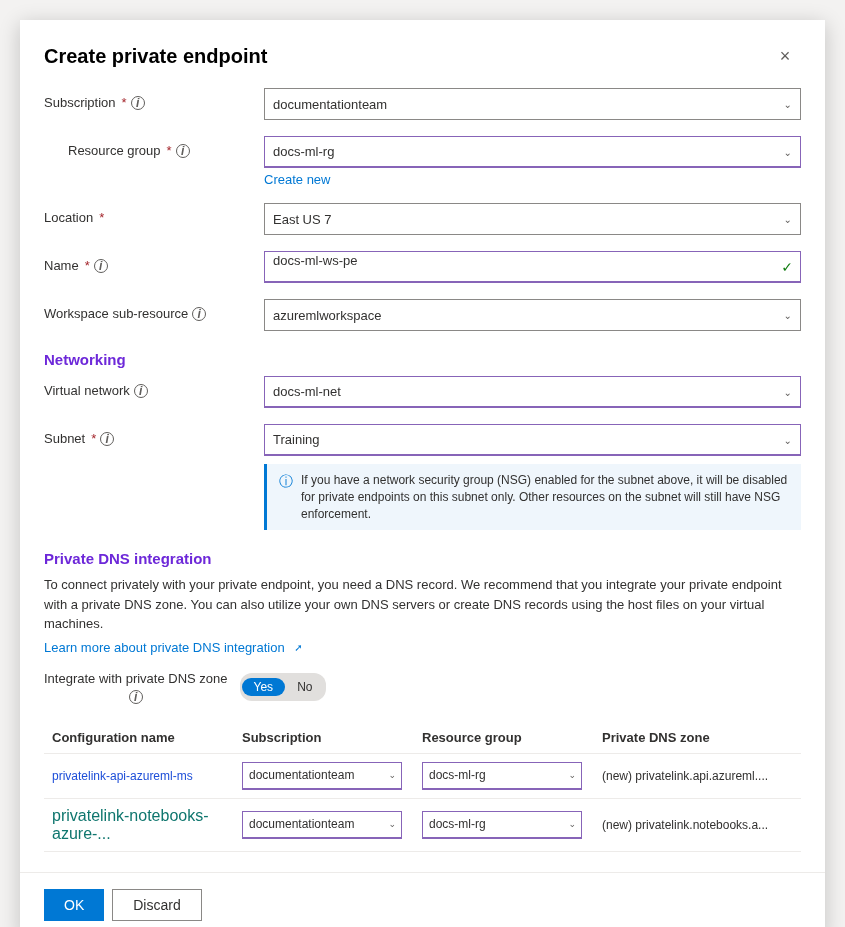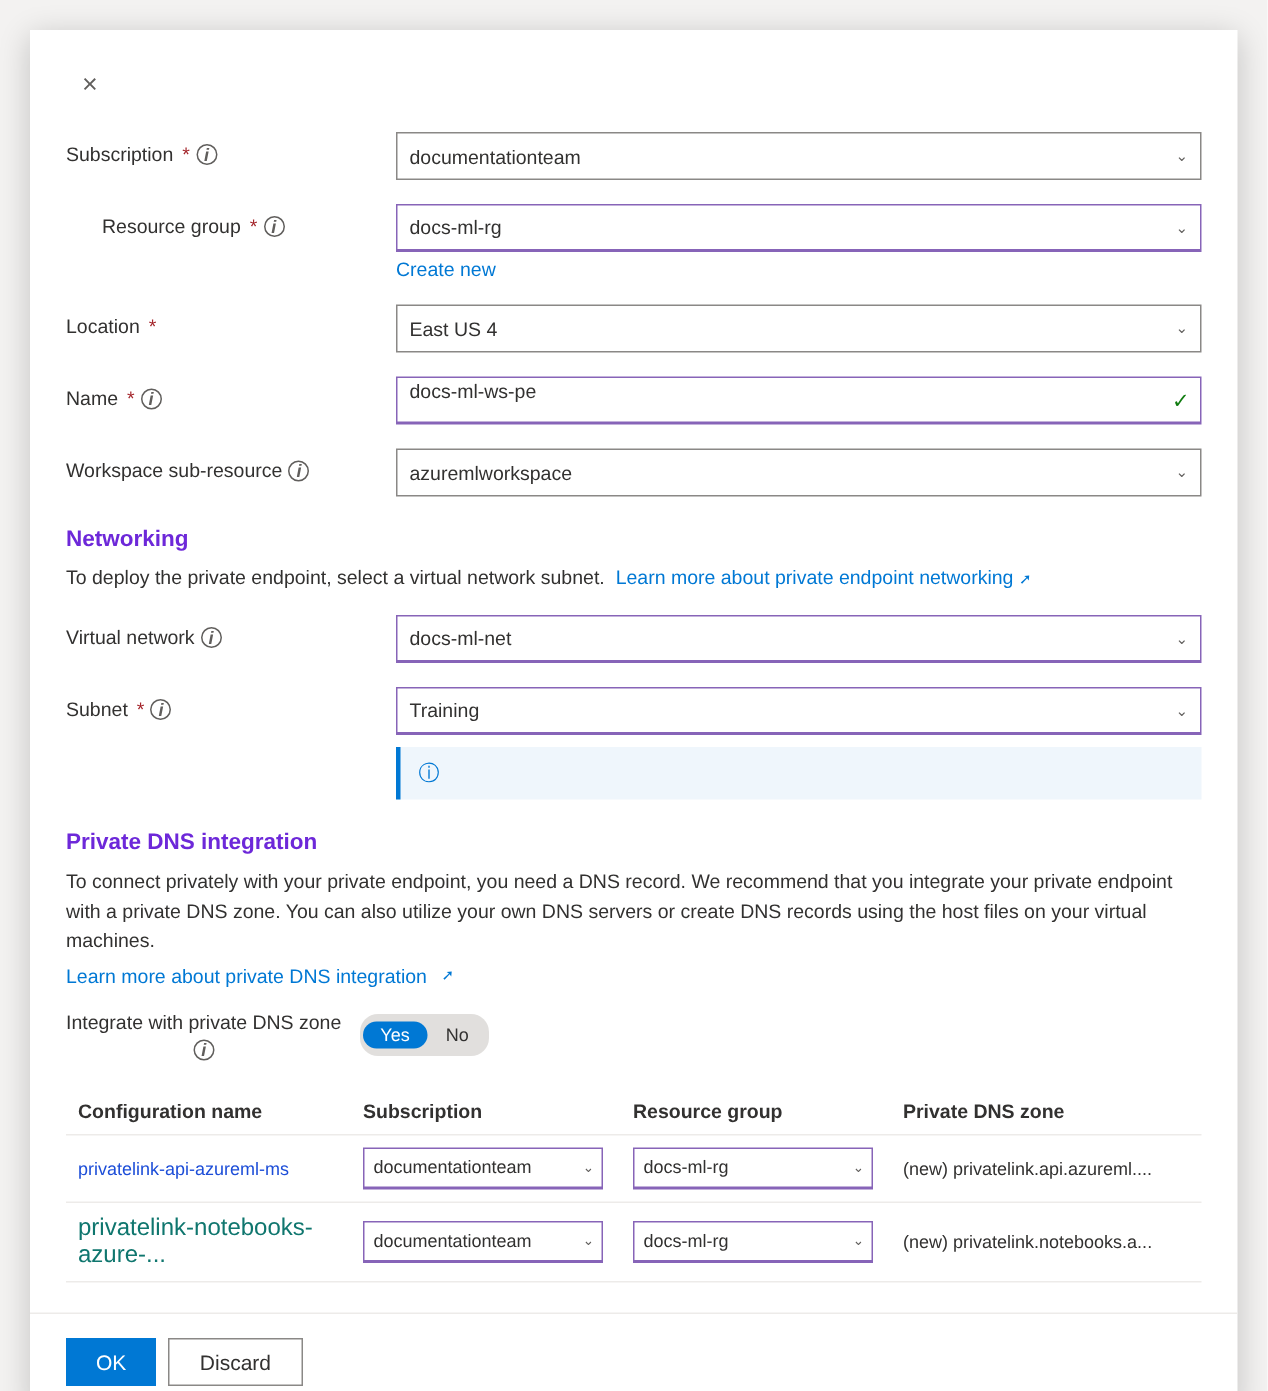--- a/index.html
+++ b/index.html
@@ -312,20 +312,21 @@
       font-size: 10px;
       display: inline-block;
     }
   </style>
 </head>
 <body>
 
 <div class="dialog">
 
   <div class="dialog-header">
+    <h1 class="dialog-title">Create private endpoint</h1>
     <button class="close-btn">×</button>
   </div>
 
   <div class="dialog-content">
 
     
     <div class="form-row">
       <div class="form-label-col">
         <span class="form-label">Subscription</span>
         <span class="required-star">*</span>
@@ -361,21 +362,21 @@
 
     
     <div class="form-row">
       <div class="form-label-col">
         <span class="form-label">Location</span>
         <span class="required-star">*</span>
       </div>
       <div class="form-control-col">
         <div class="dropdown-wrapper">
           <div class="dropdown">
-            <span>East US 4</span>
+            <span>East US 7</span>
             <span class="dropdown-chevron">⌄</span>
           </div>
         </div>
       </div>
     </div>
 
     
     <div class="form-row">
       <div class="form-label-col">
         <span class="form-label">Name</span>
@@ -401,26 +402,20 @@
           <div class="dropdown">
             <span>azuremlworkspace</span>
             <span class="dropdown-chevron">⌄</span>
           </div>
         </div>
       </div>
     </div>
 
     
     <div class="section-title">Networking</div>
-    <div class="section-desc">
-      <span>To deploy the private endpoint, select a virtual network subnet.</span>
-      <a href="#" class="link-with-icon" style="display:inline;">
-        &nbsp;<span>Learn more about private endpoint networking</span>&nbsp;<span class="external-link-icon">➚</span>
-      </a>
-    </div>
 
     
     <div class="form-row">
       <div class="form-label-col">
         <span class="form-label">Virtual network</span>
         <span class="info-icon">i</span>
       </div>
       <div class="form-control-col">
         <div class="dropdown-wrapper">
           <div class="dropdown purple-border">
@@ -440,20 +435,21 @@
       </div>
       <div class="form-control-col">
         <div class="dropdown-wrapper">
           <div class="dropdown purple-border">
             <span>Training</span>
             <span class="dropdown-chevron">⌄</span>
           </div>
         </div>
         <div class="info-box">
           <span class="info-box-icon">ⓘ</span>
+          <span class="info-box-text">If you have a network security group (NSG) enabled for the subnet above, it will be disabled for private endpoints on this subnet only. Other resources on the subnet will still have NSG enforcement.</span>
         </div>
       </div>
     </div>
 
     
     <div class="section-title">Private DNS integration</div>
     <p class="dns-section-desc">To connect privately with your private endpoint, you need a DNS record. We recommend that you integrate your private endpoint with a private DNS zone. You can also utilize your own DNS servers or create DNS records using the host files on your virtual machines.</p>
     <a href="#" class="link-with-icon">
       <span>Learn more about private DNS integration</span>&nbsp;<span class="external-link-icon">➚</span>
     </a>

